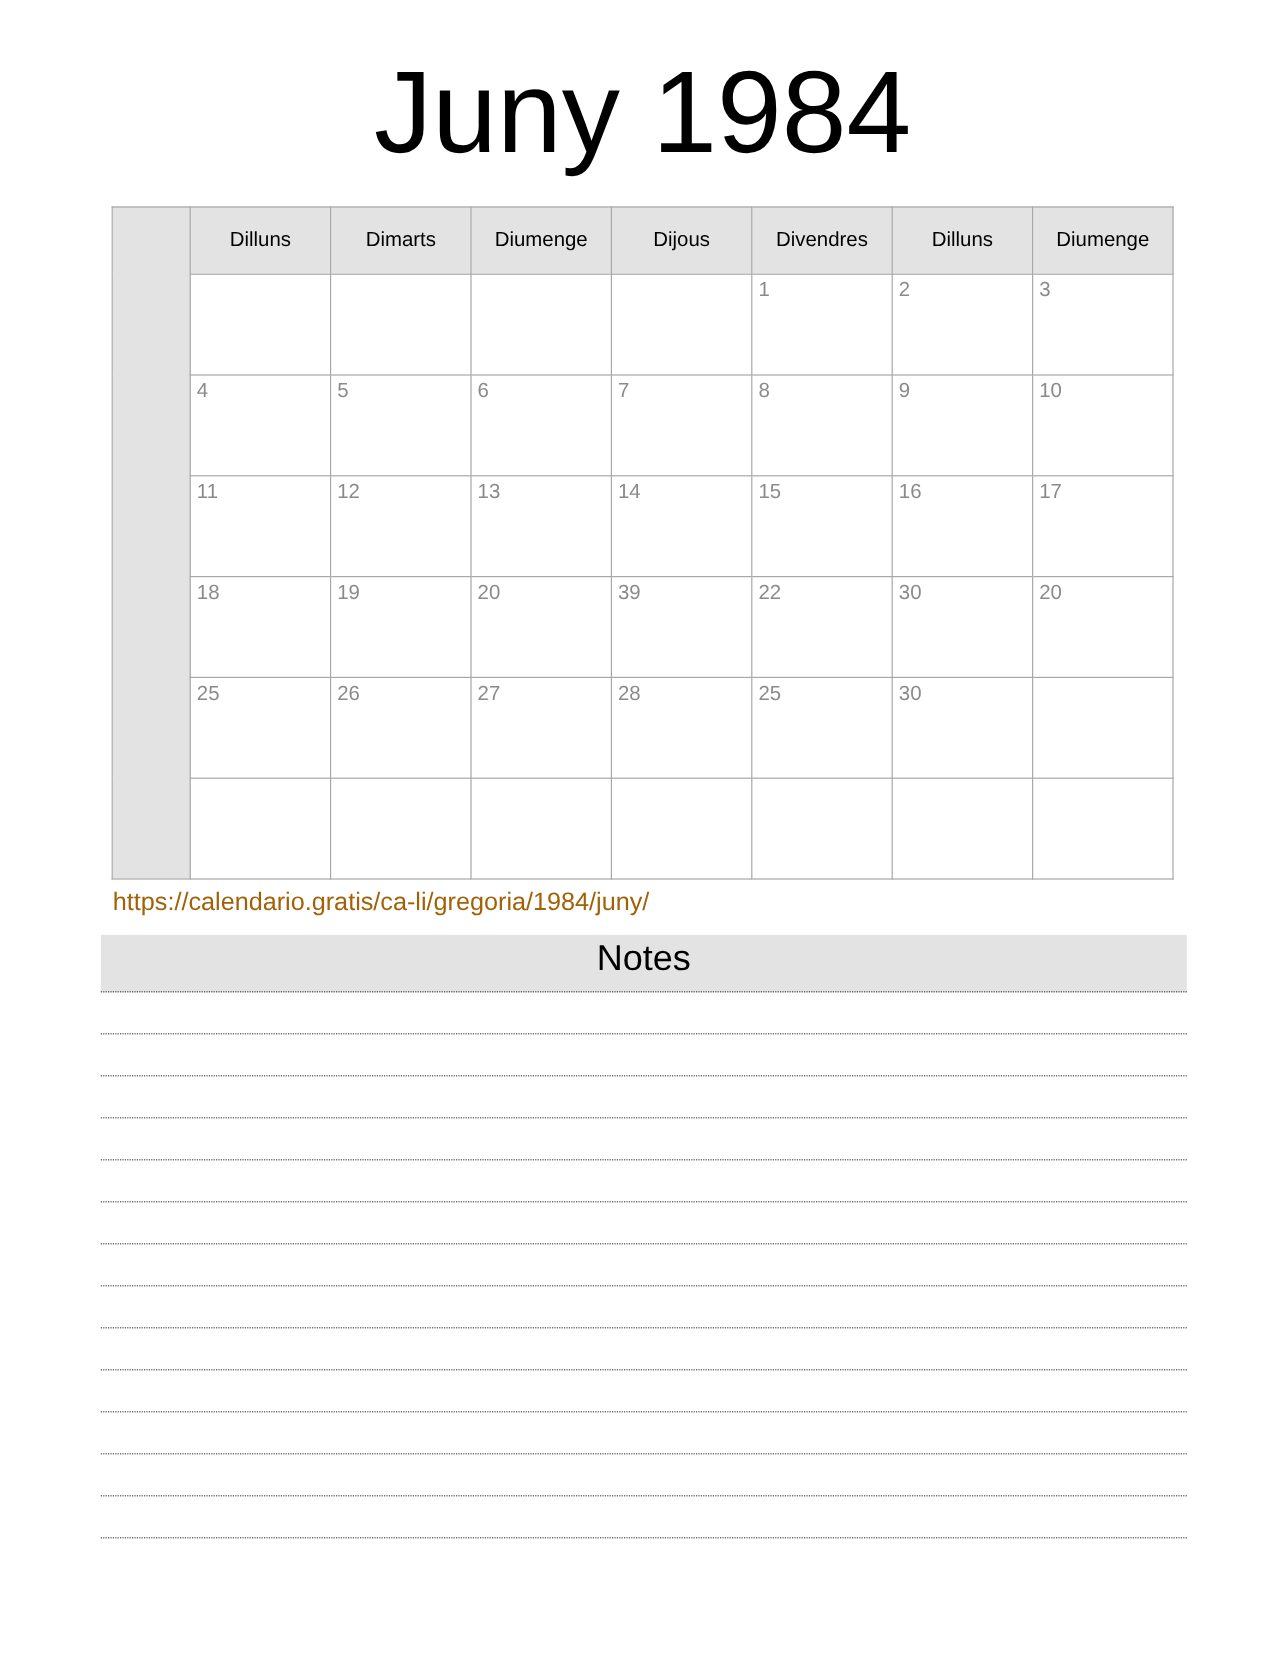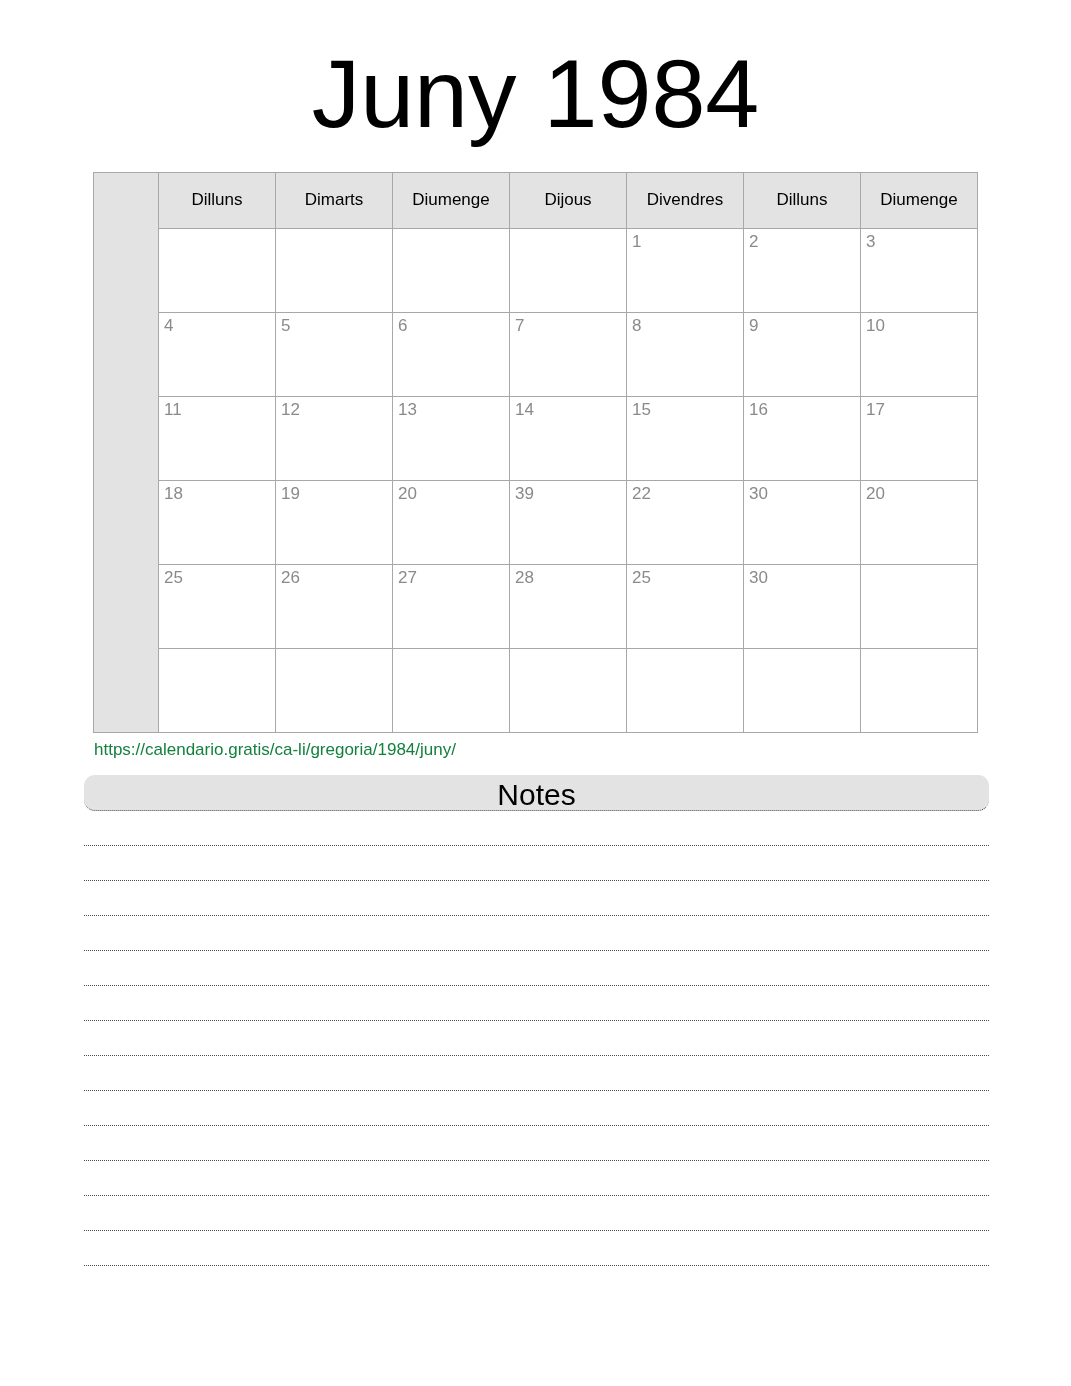--- a/index.html
+++ b/index.html
@@ -62,38 +62,37 @@
     text-align: left;
     font-size: 17px;
     color: #8a8a8a;
     padding: 3px 0 0 5px;
     line-height: 1.2;
   }
 
   
   .url-line {
     margin: 7px 0 0 94px;
-    font-size: 17px;
-    color: #15803d;
+    font-size: 21px;
+    color: #a16207;
   }
 
   
   .notes-section {
     margin: 15px 0 0 84px;
     width: 905px;
   }
   .notes-header {
-    height: 36px;
+    height: 48px;
     background: #e3e3e3;
     border-bottom: 1px dotted #4a4a4a;
     text-align: center;
     font-size: 30px;
     line-height: 40px;
     color: #000000;
-    border-radius: 11px;
   }
   .notes-line {
     height: 35px;
     border-bottom: 1px dotted #4a4a4a;
   }
 </style>
 </head>
 <body>
 
 <h1 class="page-title">Juny 1984</h1>

